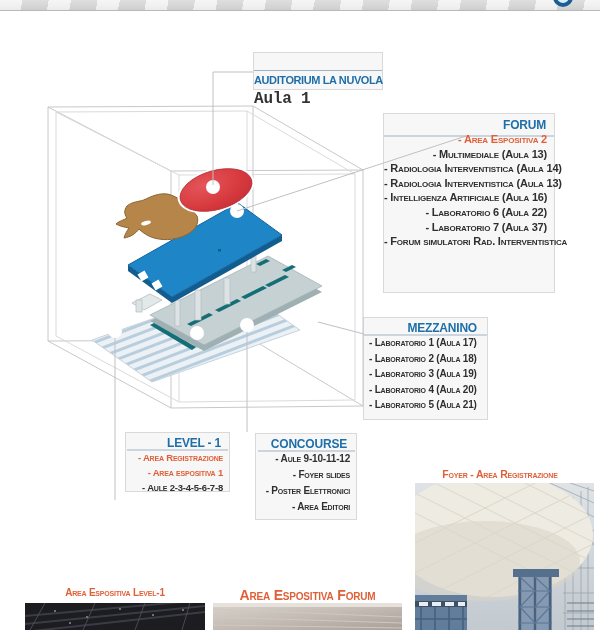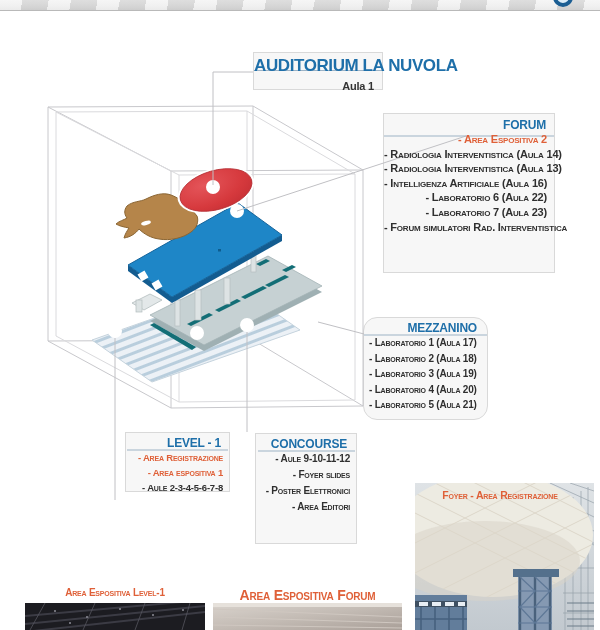--- a/index.html
+++ b/index.html
@@ -17,54 +17,54 @@
 
   
   .ibox{position:absolute;background:#f7f7f7;border:1px solid #d9d9d9;box-sizing:border-box;}
   .ibox .t{position:relative;z-index:2;display:block;font-weight:bold;
     color:var(--blue);letter-spacing:-0.2px;white-space:nowrap;}
   .ibox .row{position:relative;z-index:2;display:block;font-weight:bold;
     font-variant:small-caps;color:var(--itemtext);letter-spacing:-0.2px;white-space:nowrap;}
   .ibox .row.accent{color:var(--accent);}
 
   #box-auditorium{left:253px;top:52px;width:130px;height:38px;}
-  #box-auditorium .t{font-size:17px;text-align:right;padding-top:3px;letter-spacing:-0.4px;}
-  #box-auditorium .row{font-size:11px;font-variant:normal;text-align:right;padding:4px 8px 0 0;color:#333;}
-
-  #box-forum{left:383px;top:113px;width:172px;height:160px;}
+  #box-auditorium .t{font-size:11px;text-align:right;padding-top:3px;letter-spacing:-0.4px;margin-top:18px;}
+  #box-auditorium .row{font-size:16px;font-variant:normal;text-align:left;padding:4px 8px 0 0;color:#333;font-family:Liberation Mono, monospace;}
+
+  #box-forum{left:383px;top:113px;width:172px;height:180px;}
   #box-forum .t{font-size:12px;text-align:right;padding:4px 8px 0 0;}
   #box-forum .row{font-size:11px;line-height:14.6px;text-align:right;padding-right:7px;}
   #box-forum .row:first-of-type{margin-top:6px;}
 
-  #box-mezzanino{left:363px;top:317px;width:125px;height:103px;border-radius:14px;}
+  #box-mezzanino{left:363px;top:317px;width:125px;height:103px;}
   #box-mezzanino .t{font-size:12px;text-align:right;padding:3px 10px 0 0;}
   #box-mezzanino .row{font-size:10px;line-height:15.6px;text-align:left;padding-left:5px;}
   #box-mezzanino .row:first-of-type{margin-top:4px;}
 
   #box-level1{left:125px;top:432px;width:105px;height:60px;}
   #box-level1 .t{font-size:12px;text-align:right;padding:3px 8px 0 0;}
   #box-level1 .row{font-size:9.5px;line-height:15px;text-align:right;padding-right:6px;}
   #box-level1 .row:first-of-type{margin-top:4px;}
 
-  #box-concourse{left:255px;top:433px;width:102px;height:111px;}
+  #box-concourse{left:255px;top:433px;width:102px;height:87px;}
   #box-concourse .t{font-size:12px;text-align:right;padding:3px 9px 0 0;}
   #box-concourse .row{font-size:10px;line-height:16px;text-align:right;padding-right:6px;}
   #box-concourse .row:first-of-type{margin-top:5px;}
 
   
   .diagram{position:absolute;left:0;top:0;width:600px;height:630px;z-index:1;pointer-events:none;}
 
   
   .photo{position:absolute;overflow:hidden;}
   .photo svg{display:block;}
   .plabel{position:absolute;z-index:2;font-weight:bold;font-variant:small-caps;
     color:var(--accent);text-align:center;letter-spacing:-0.2px;white-space:nowrap;}
   #label-exp-level1{left:25px;top:587px;width:180px;font-size:10px;}
   #label-exp-forum{left:213px;top:587px;width:189px;font-size:14px;}
-  #label-foyer{left:405px;top:489px;width:190px;font-size:10.5px;}
+  #label-foyer{left:405px;top:468px;width:190px;font-size:10.5px;}
   #photo-exp-level1{left:25px;top:603px;width:180px;height:27px;}
   #photo-exp-forum{left:213px;top:603px;width:189px;height:27px;}
   #photo-foyer{left:415px;top:483px;width:179px;height:147px;}
 </style>
 </head>
 <body>
 
 <div class="page">
 
   <div class="banner">
@@ -73,25 +73,26 @@
   </div>
 
   <div class="ibox" id="box-auditorium">
     <span class="t">AUDITORIUM LA NUVOLA</span>
     <span class="row">Aula 1</span>
   </div>
 
   <div class="ibox" id="box-forum">
     <span class="t">FORUM</span>
     <span class="row accent">- Area Espositiva 2</span>
+    <span class="row">- Multimediale (Aula 13)</span>
     <span class="row">- Radiologia Interventistica (Aula 14)</span>
     <span class="row">- Radiologia Interventistica (Aula 13)</span>
     <span class="row">- Intelligenza Artificiale (Aula 16)</span>
     <span class="row">- Laboratorio 6 (Aula 22)</span>
-    <span class="row">- Laboratorio 7 (Aula 23)</span>
+    <span class="row">- Laboratorio 7 (Aula 37)</span>
     <span class="row">- Forum simulatori Rad. Interventistica</span>
   </div>
 
   <div class="ibox" id="box-mezzanino">
     <span class="t">MEZZANINO</span>
     <span class="row">- Laboratorio 1 (Aula 17)</span>
     <span class="row">- Laboratorio 2 (Aula 18)</span>
     <span class="row">- Laboratorio 3 (Aula 19)</span>
     <span class="row">- Laboratorio 4 (Aula 20)</span>
     <span class="row">- Laboratorio 5 (Aula 21)</span>

